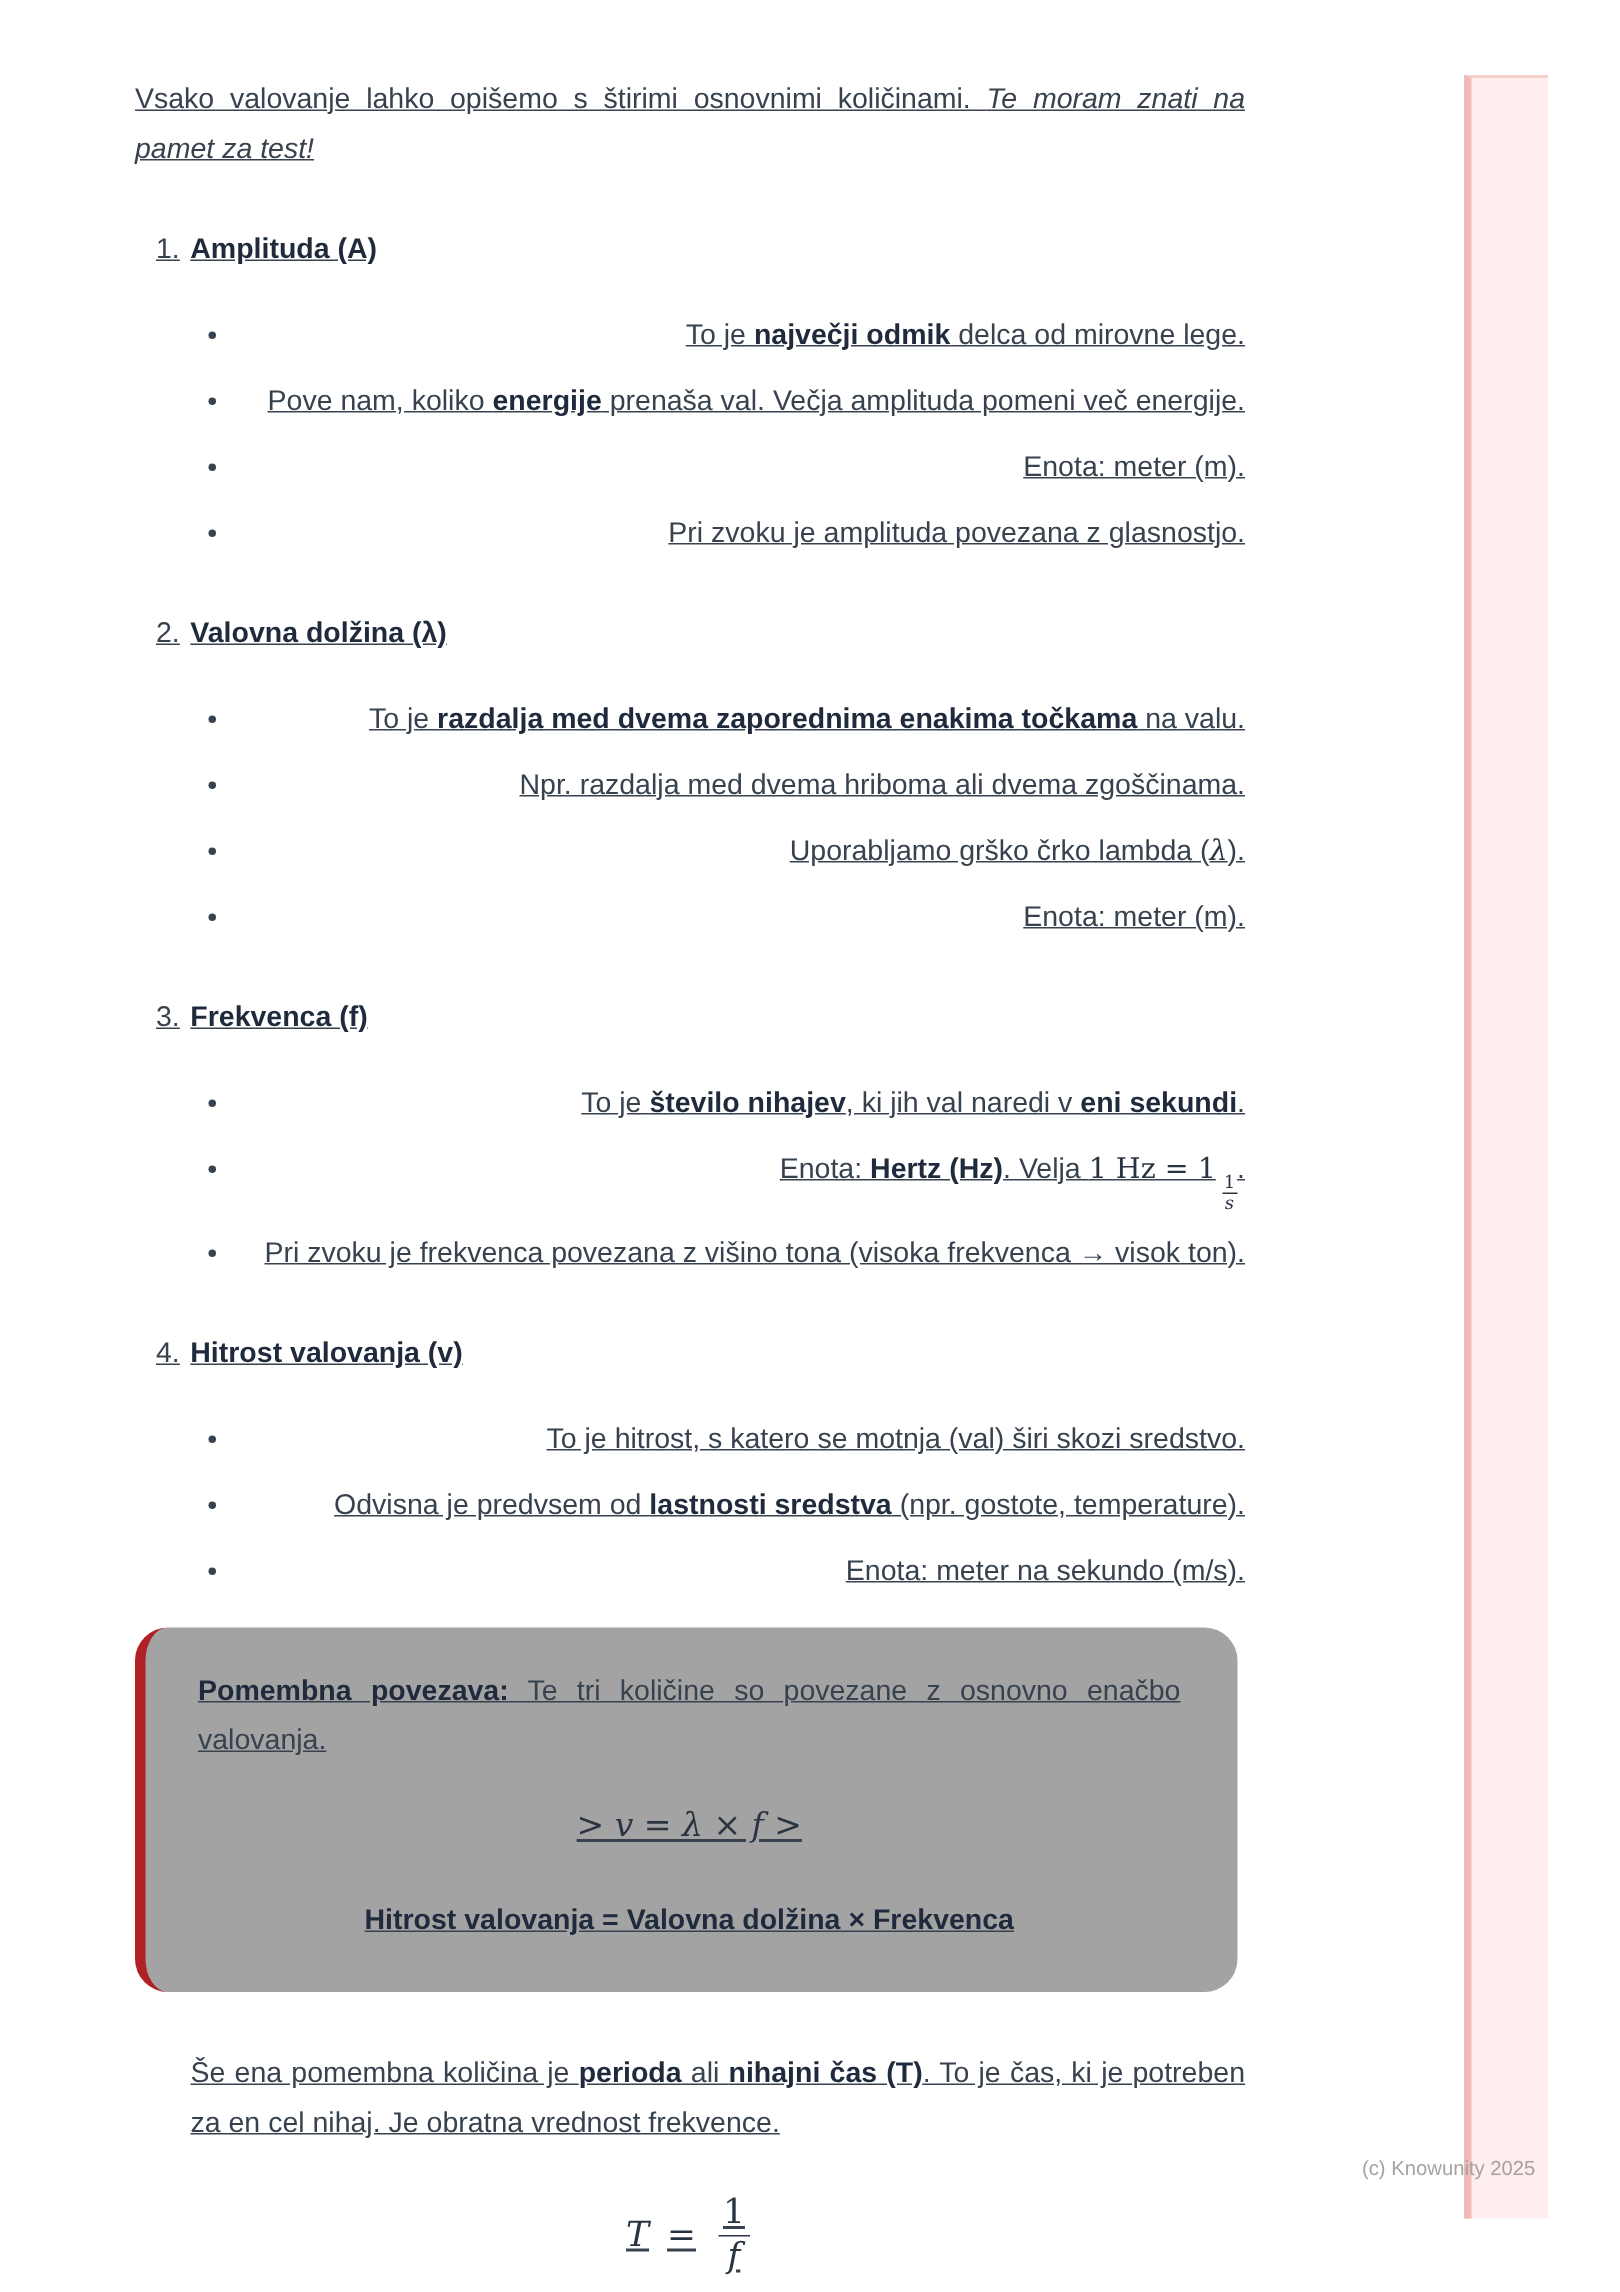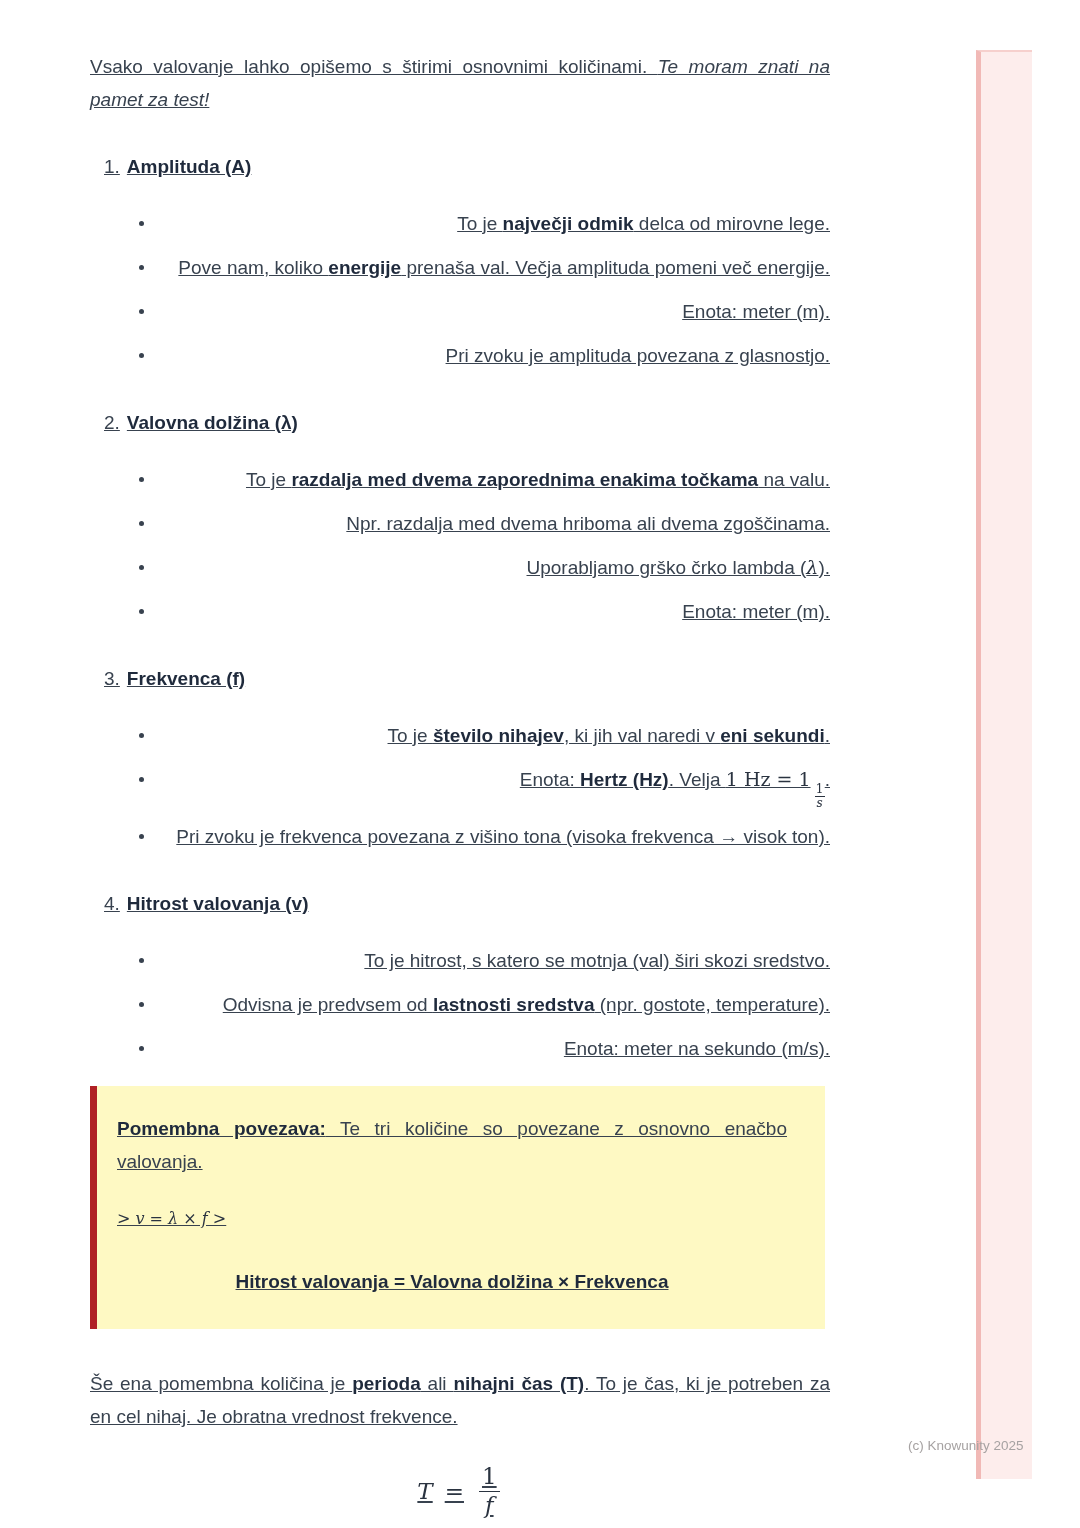--- a/index.html
+++ b/index.html
@@ -74,35 +74,36 @@
     color: #2a3340;
     margin-left: 4px;
   }
   .sfrac .den { border-top: 1px solid #2a3340; font-style: italic; padding: 0 2px; }
 
   
   .callout {
     box-sizing: border-box;
     width: 735px;
     margin-top: 21px;
-    background: #fef9c3;
+    background: #a3a3a3;
     border-left: 7px solid #b02125;
-    padding: 26px 38px 34px 20px;
+    padding: 26px 38px 34px 35px;
+    border-radius: 22px;
   }
   .callout .formula {
-    text-align: left;
+    text-align: center;
     margin: 24px 0 34px 0;
     font-family: "DejaVu Serif", "Liberation Serif", serif;
     font-style: italic;
-    font-size: 16px;
+    font-size: 22px;
     color: #2a3340;
   }
   .callout-bottom { margin: 0; line-height: 26px; text-align: center; }
 
-  .outro { margin-top: 38px; }
+  .outro { margin-top: 38px; margin-left: 37px; }
 
   
   .formulaT {
     margin-top: 30px;
     width: 740px;
     display: flex;
     justify-content: center;
     align-items: center;
     gap: 12px;
     font-family: "DejaVu Serif", "Liberation Serif", serif;

